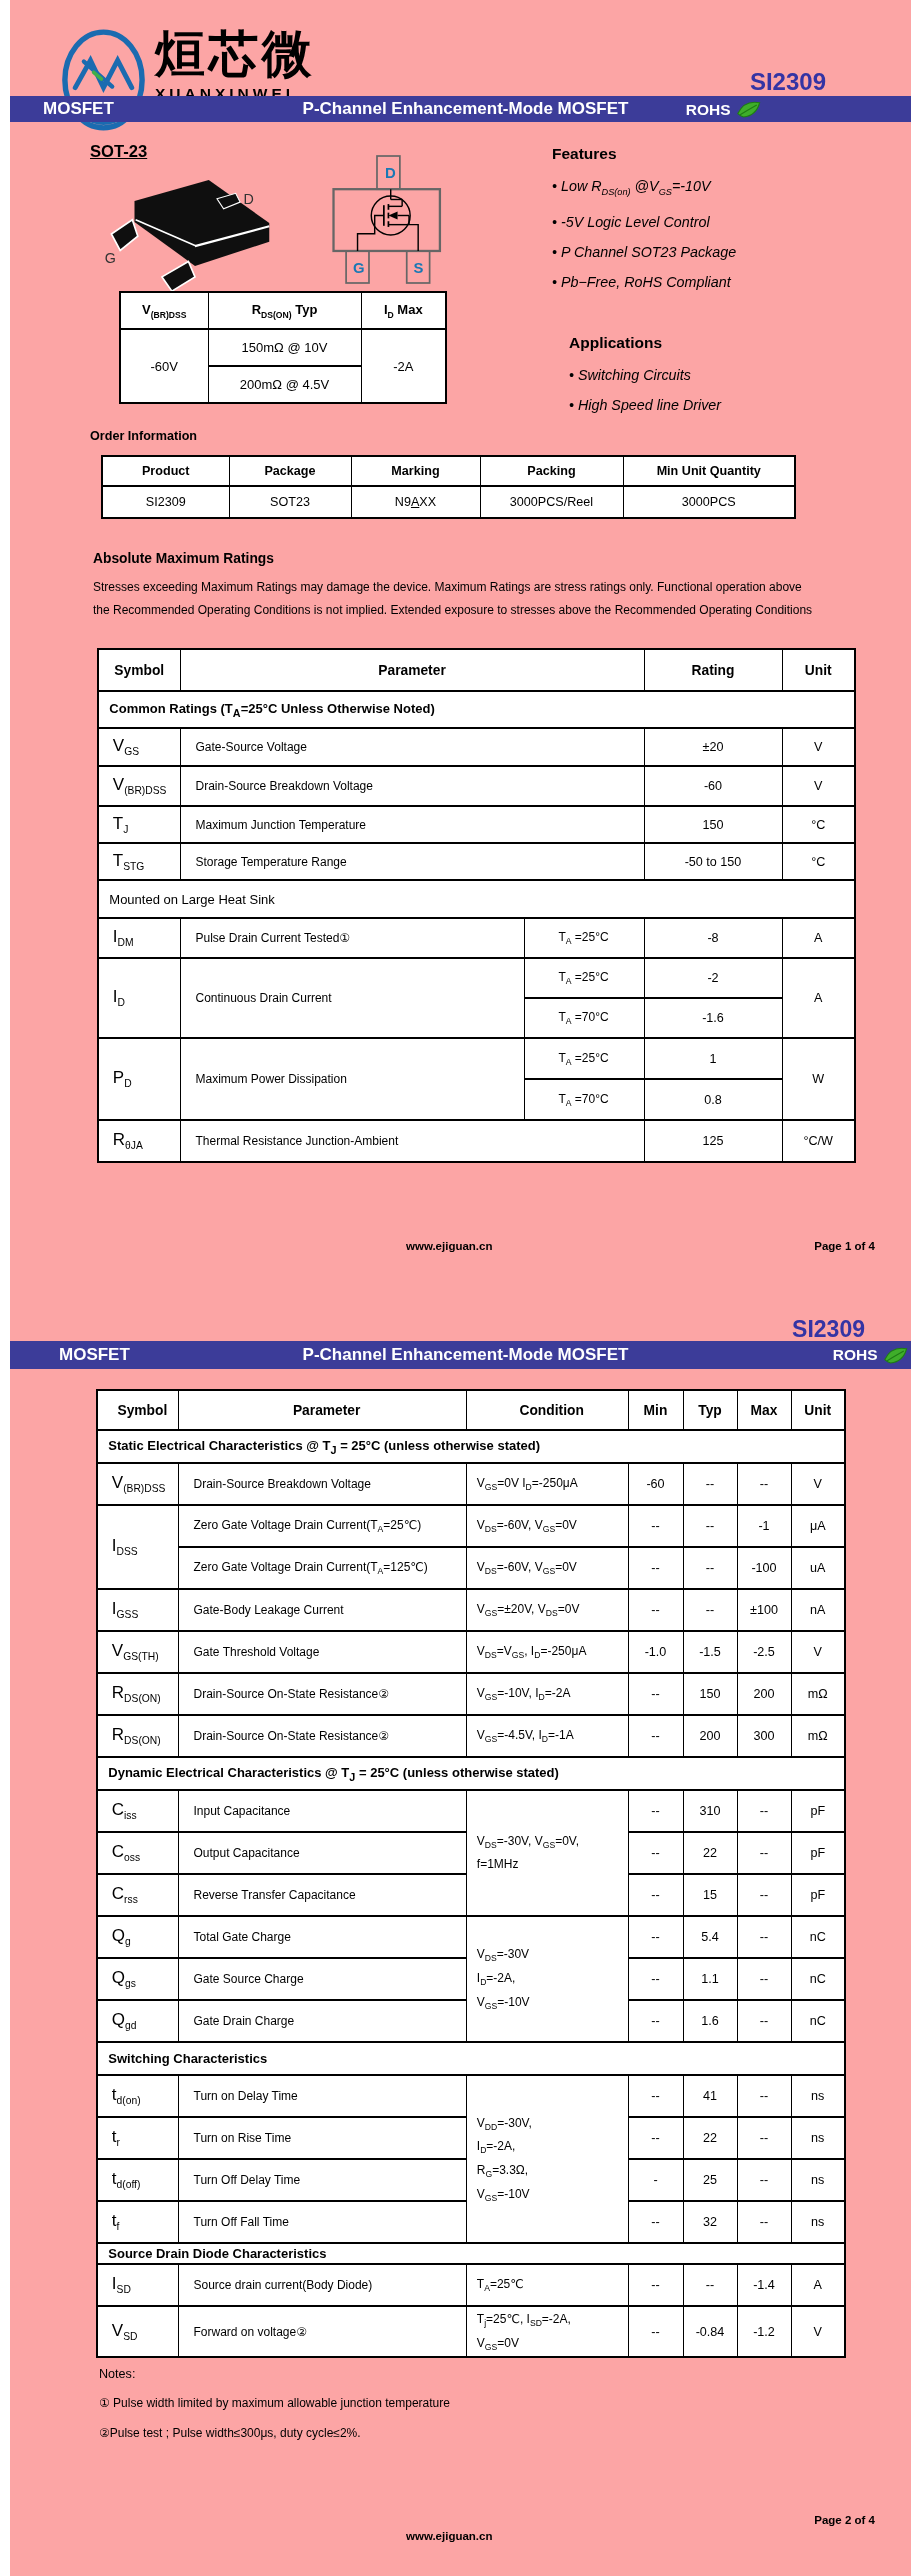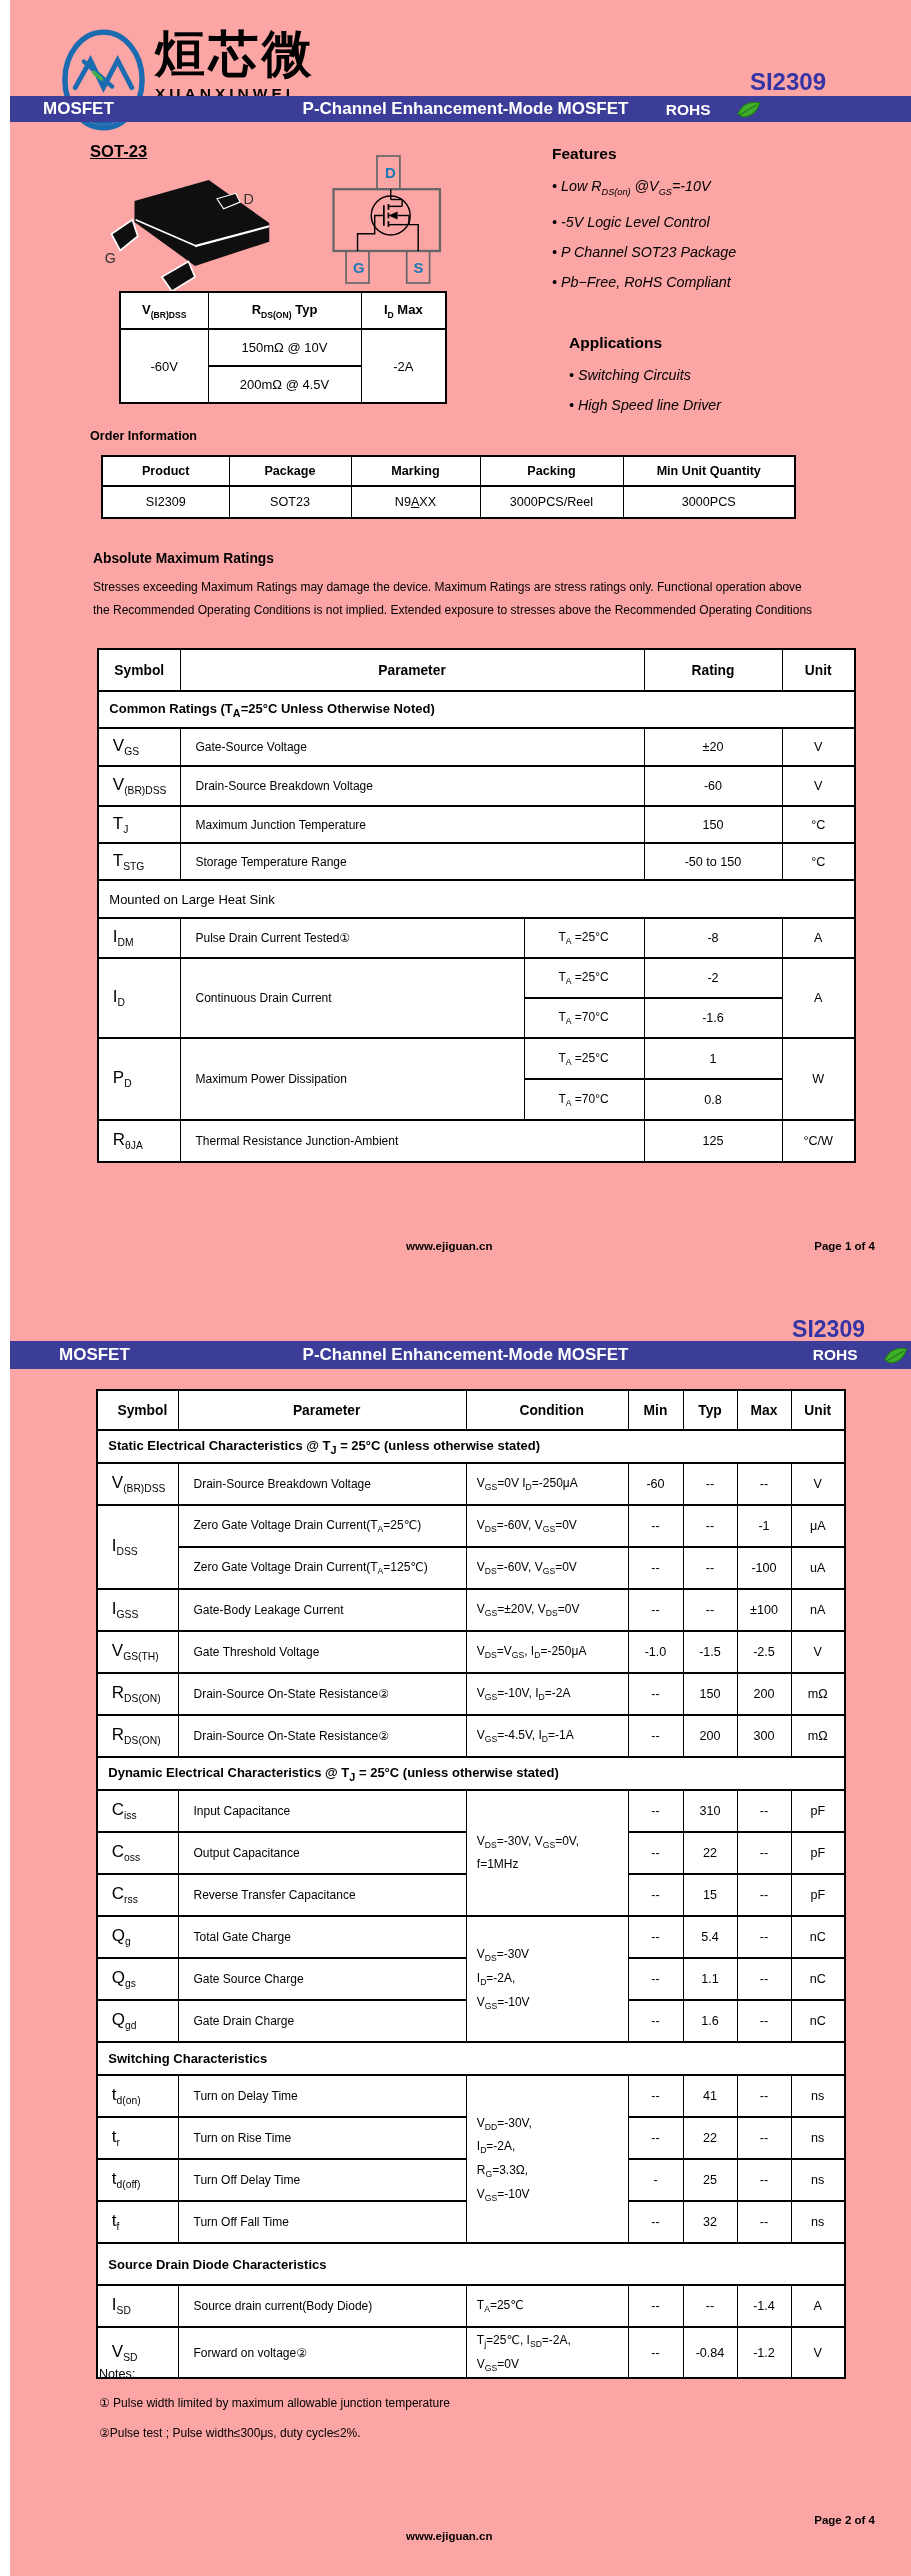--- a/index.html
+++ b/index.html
@@ -14,21 +14,21 @@
   .logo-cn{font-size:50px;font-weight:bold;line-height:1.15;letter-spacing:3.4px;}
   .logo-en{font-size:15.5px;font-weight:bold;letter-spacing:4px;margin-top:1.1px;}
 
   
   .partnum{position:absolute;color:#3434a4;font-weight:bold;}
   .pn1{right:95px;top:68px;font-size:24px;}
   .pn2{right:56px;top:25px;font-size:23px;}
   .banner{position:absolute;left:0;width:911px;background:#3c3c99;}
   .banner .bl{position:absolute;top:50%;transform:translateY(-50%);color:#fff;font-weight:bold;font-size:17px;}
   .banner .bc{position:absolute;left:50%;top:50%;transform:translate(-50%,-50%);color:#fff;font-weight:bold;font-size:17px;white-space:nowrap;}
-  .banner .br{position:absolute;top:50%;transform:translateY(-50%);display:flex;align-items:center;gap:24px;color:#fff;font-weight:bold;font-size:15.5px;}
+  .banner .br{position:absolute;top:50%;transform:translateY(-50%);display:flex;align-items:center;gap:4px;color:#fff;font-weight:bold;font-size:15.5px;}
 
   
   .h-ul{position:absolute;font-weight:bold;font-size:16.6px;text-decoration:underline;}
   .h-sec{position:absolute;font-weight:bold;font-size:13.8px;}
   .h-sec-sm{position:absolute;font-weight:bold;font-size:12.6px;}
   .desc{position:absolute;font-size:12px;line-height:23px;width:769px;}
   .bullets{position:absolute;width:356px;}
   .bullets .bt{font-weight:bold;font-size:15.5px;margin-bottom:8px;}
   .bullets .bi{font-size:14.3px;line-height:30px;white-space:nowrap;}
   .bullets .it{font-style:italic;}
@@ -475,21 +475,21 @@
       <td class="val-cell">ns</td>
     </tr>
     <tr style="height:42px;">
       <td class="sym-cell">t<sub>f</sub></td>
       <td class="param-cell">Turn Off Fall Time</td>
       <td class="val-cell">--</td>
       <td class="val-cell">32</td>
       <td class="val-cell">--</td>
       <td class="val-cell">ns</td>
     </tr>
-    <tr style="height:42px;">
+    <tr style="height:21px;">
       <td class="band" colspan="7">Source Drain Diode Characteristics</td>
     </tr>
     <tr style="height:42px;">
       <td class="sym-cell">I<sub>SD</sub></td>
       <td class="param-cell">Source drain current(Body Diode)</td>
       <td class="cond-cell">T<sub>A</sub>=25℃</td>
       <td class="val-cell">--</td>
       <td class="val-cell">--</td>
       <td class="val-cell">-1.4</td>
       <td class="val-cell">A</td>

